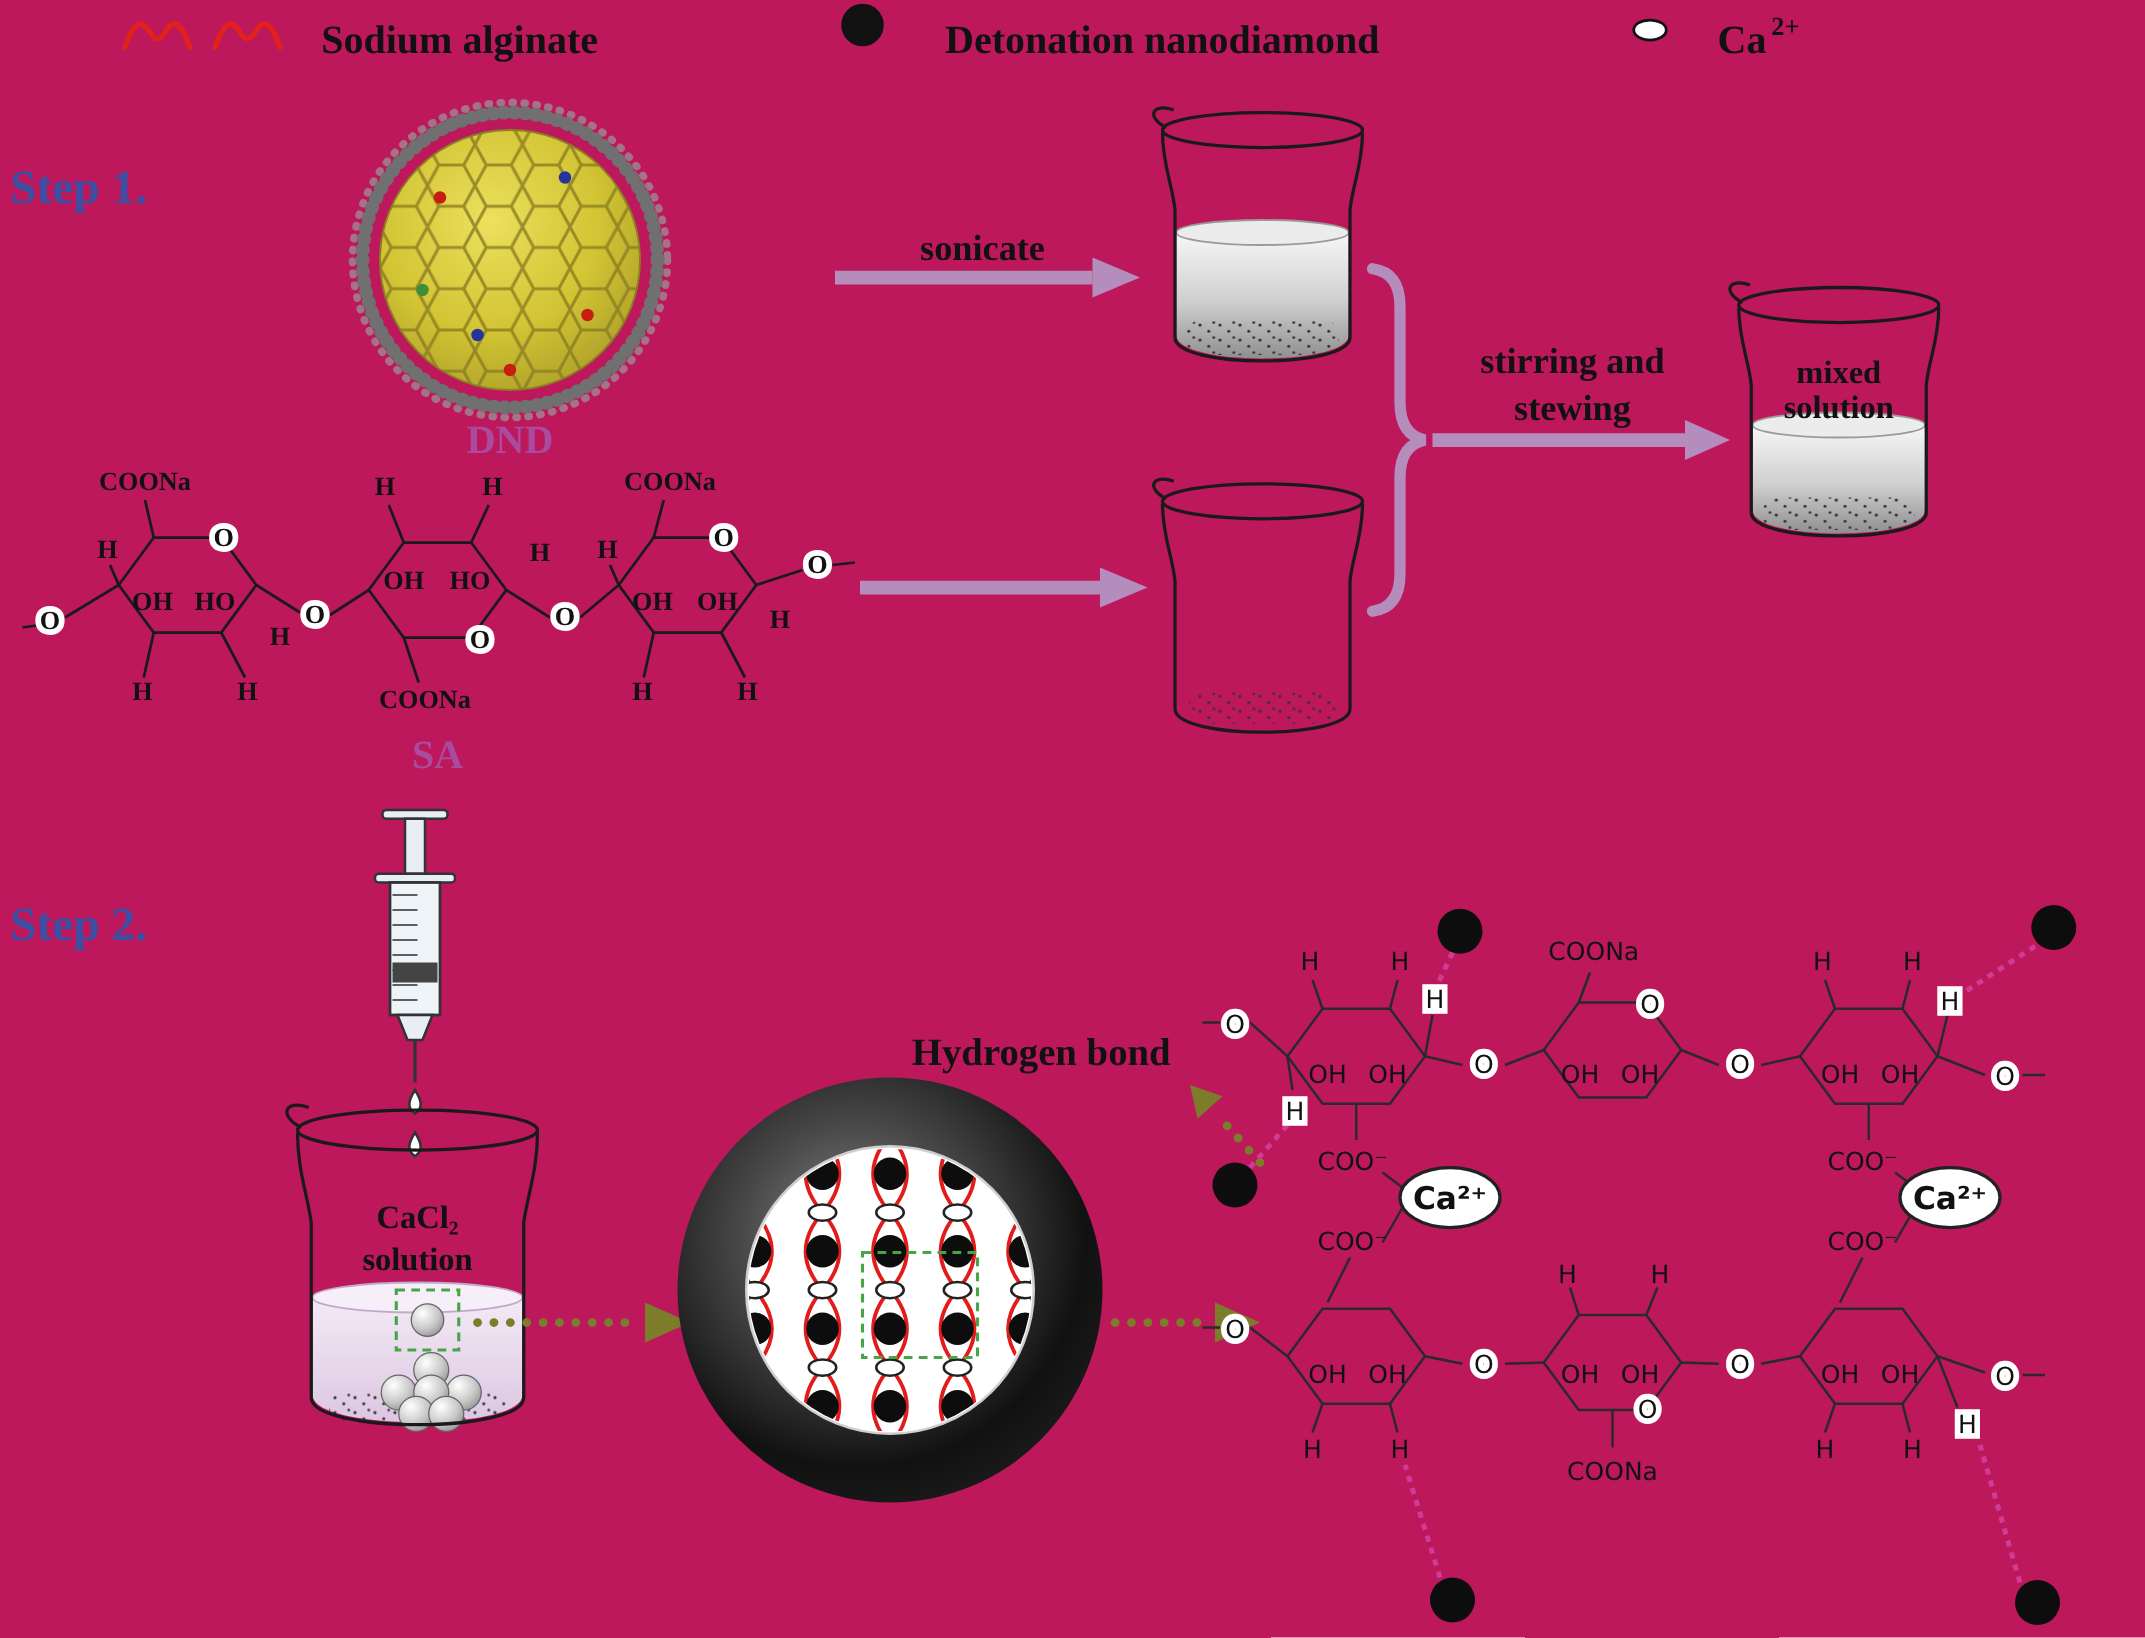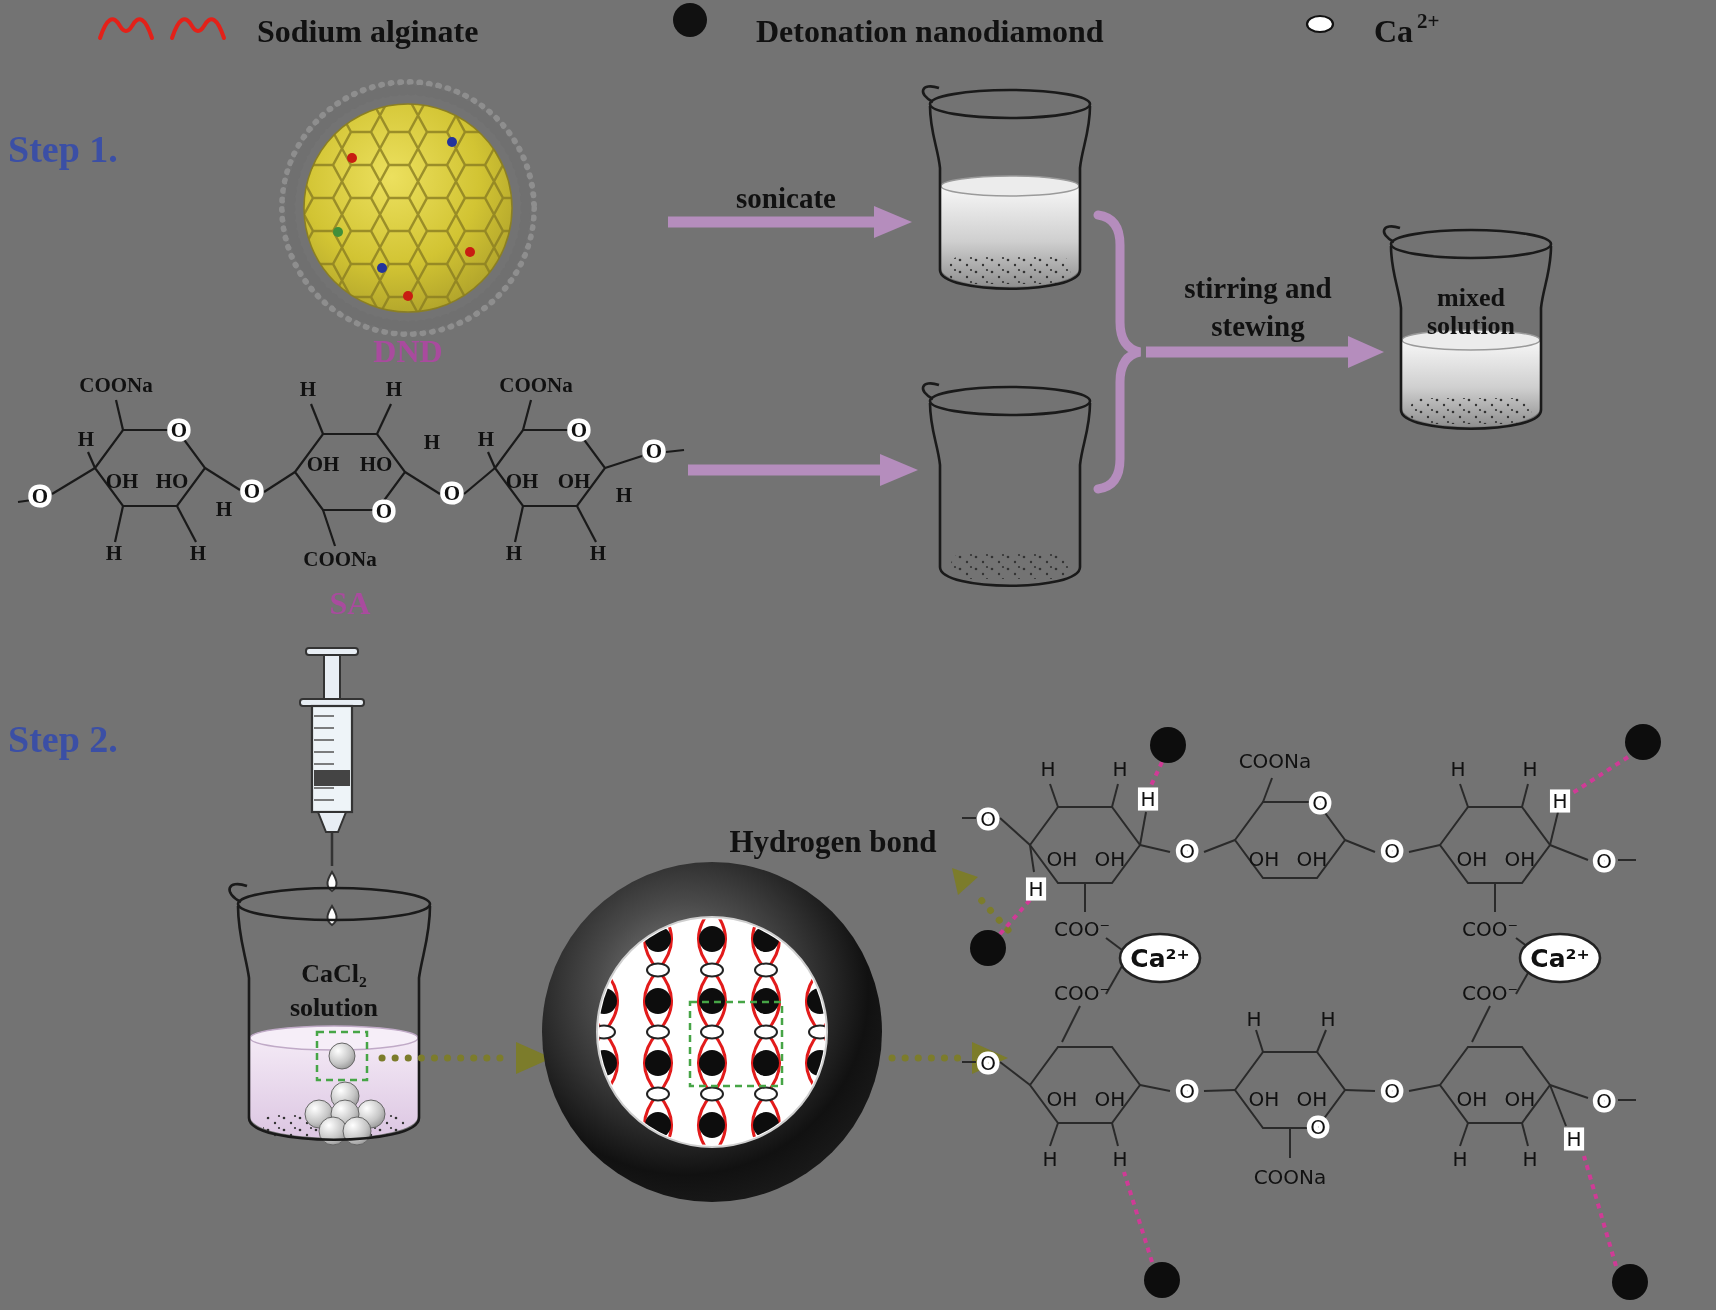--- a/index.html
+++ b/index.html
@@ -1,16 +1,16 @@
 <!DOCTYPE html>
 <html style="--step_title: #3b4fa5; --caption: #a94b9e; --arrow: #b58dbd; --legend_wave: #e32119; --dotted_arrow: #7c7c2b; --mesh_red: #e21b1b; --hbond_pink: #cf3b96; --dashed_box_green: #46a546;"><head>
 <meta charset="utf-8">
 <style>
   html,body{margin:0;padding:0;background:#fff;}
-  .canvas{position:relative;width:1716px;height:1310px;background:#737373;overflow:hidden;
+  .canvas{position:relative;width:1716px;height:1310px;background:#be185d;overflow:hidden;
           font-family:"Liberation Serif","DejaVu Serif",serif;}
   svg{position:absolute;left:0;top:0;}
   text{fill:#111;}
   .t-legend{font-size:32px;font-weight:bold;}
   .t-legend-sup{font-size:21px;font-weight:bold;}
   .t-step{font-size:38px;font-weight:bold;fill:var(--step_title,#3b4fa5);}
   .t-caption{font-size:32px;font-weight:bold;fill:var(--caption,#a94b9e);text-anchor:middle;}
   .t-arrow{font-size:29px;font-weight:bold;text-anchor:middle;}
   .t-beaker{font-size:26px;font-weight:bold;text-anchor:middle;}
   .chem{font-family:"Liberation Serif","DejaVu Serif",serif;font-size:21px;font-weight:bold;text-anchor:middle;}

